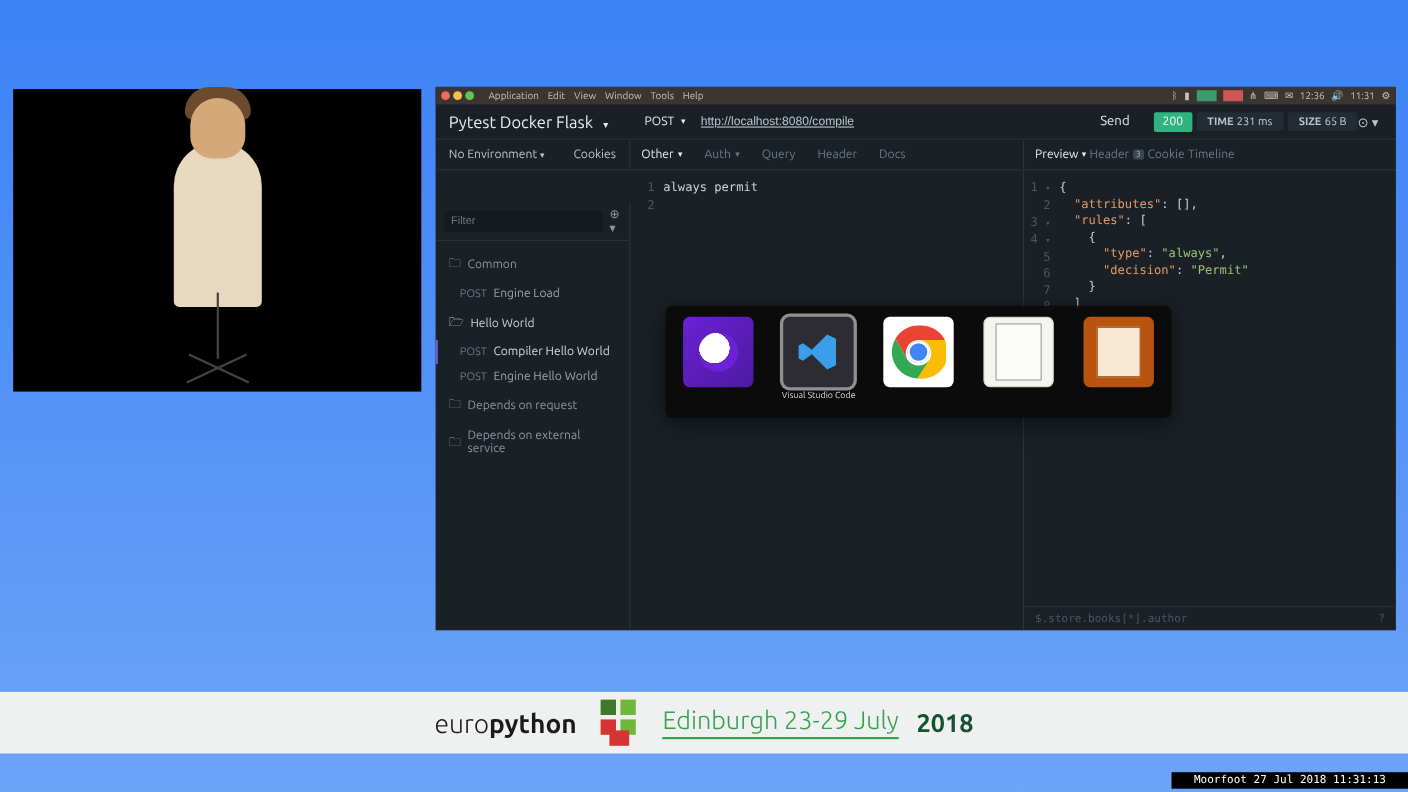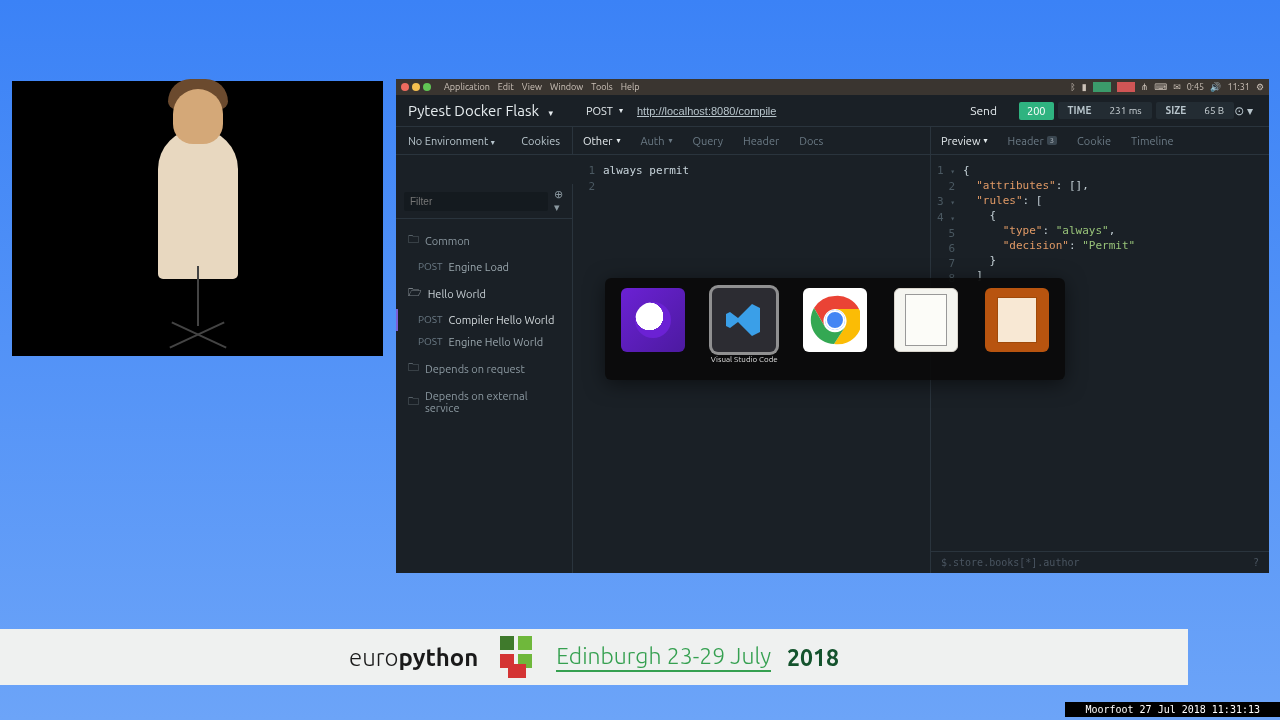--- a/index.html
+++ b/index.html
@@ -87,39 +87,39 @@
 .topbar .status-badge {
   background: #2fb380; color: #fff;
   padding: 3px 8px; border-radius: 2px;
   font-size: 11px; margin-left: 8px;
 }
 .topbar .metric {
   padding: 3px 10px; background: #232c33;
   margin-left: 4px; border-radius: 2px;
   font-size: 10px;
 }
-.topbar .metric span { color: #ccd4d8; margin-left: 18px; }
+.topbar .metric span { color: #ccd4d8; margin-left: 3px; }
 .topbar .gear { margin-left: auto; margin-right: 4px; cursor: pointer; font-size: 12px; }
 .subbar {
   height: 28px; display: flex; align-items: stretch;
   border-bottom: 1px solid #2a343d;
 }
 .subbar-left {
   width: 177px; display: flex; align-items: center;
   padding: 0 12px; gap: 6px; justify-content: space-between;
   border-right: 1px solid #2a343d;
 }
 .subbar-mid {
   flex: 1; display: flex; align-items: center; padding: 0 10px; gap: 20px;
   font-size: 11px; color: #6b7a85;
 }
 .subbar-mid .active { color: #e6ecef; }
 .subbar-mid .item { cursor: pointer; display: flex; align-items: center; gap: 4px; }
 .subbar-right {
-  width: 339px; display: flex; align-items: center; padding: 0 10px; gap: 20px;
+  width: 339px; display: flex; align-items: center; padding: 0 10px; gap: 3px;
   font-size: 11px; color: #6b7a85; border-left: 1px solid #2a343d;
 }
 .subbar-right .active { color: #e6ecef; }
 .subbar-right .item { cursor: pointer; display: flex; align-items: center; gap: 3px; }
 .badge-num {
   background: #3a4650; color: #aeb8bf;
   font-size: 8px; padding: 0 3px; border-radius: 2px;
 }
 .content { flex: 1; display: flex; overflow: hidden; }
 .sidebar {
@@ -221,21 +221,21 @@
 .icon-chrome { background: #fff; }
 .icon-chrome svg { width: 50px; height: 50px; }
 .icon-libre { background: #f5f5f0; border: 1px solid #d8d4cc; }
 .icon-libre::after { content:''; width: 40px; height: 50px; background: #fcfcf8; border: 1px solid #999; position: relative; }
 .icon-impress { background: #b8540f; }
 .icon-impress::after { content:''; width: 38px; height: 44px; background:#f8e8d4; border: 1px solid #a04a0a; }
 
 
 .banner {
   position: absolute; left: 0; top: 629px;
-  width: 1188px; height: 56px;
+  width: 1280px; height: 56px;
   background: #eff1f0;
   display: flex; align-items: center; justify-content: center;
   gap: 16px;
 }
 .banner .euro {
   font-size: 24px; color: #1a1a1a; font-weight: 300;
 }
 .banner .euro b { font-weight: 600; }
 .banner .pylogo { width: 46px; height: 46px; position: relative; }
 .banner .pylogo .sq { position: absolute; width: 14px; height: 14px; }
@@ -279,21 +279,21 @@
     <span>Help</span>
     <div class="spacer"></div>
     <div class="tray">
       <span>ᛒ</span>
       <span>▮</span>
       <div class="tray-block"></div>
       <div class="tray-block2"></div>
       <span>⋔</span>
       <span>⌨</span>
       <span>✉</span>
-      <span>0:45</span>
+      <span>12:36</span>
       <span>🔊</span>
       <span>11:31</span>
       <span>⚙</span>
     </div>
   </div>
 
   <div class="topbar">
     <div class="wtitle">
       <span>Pytest Docker Flask</span>
       <span class="chev">▾</span>

